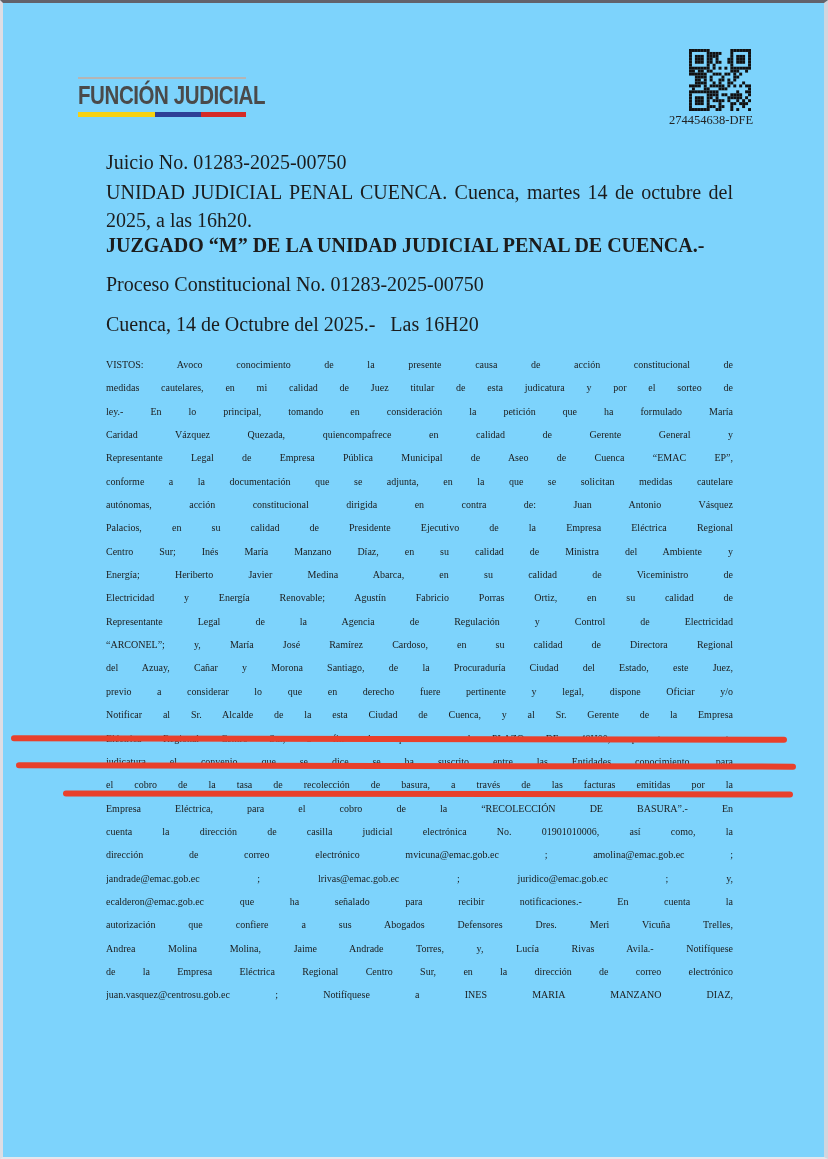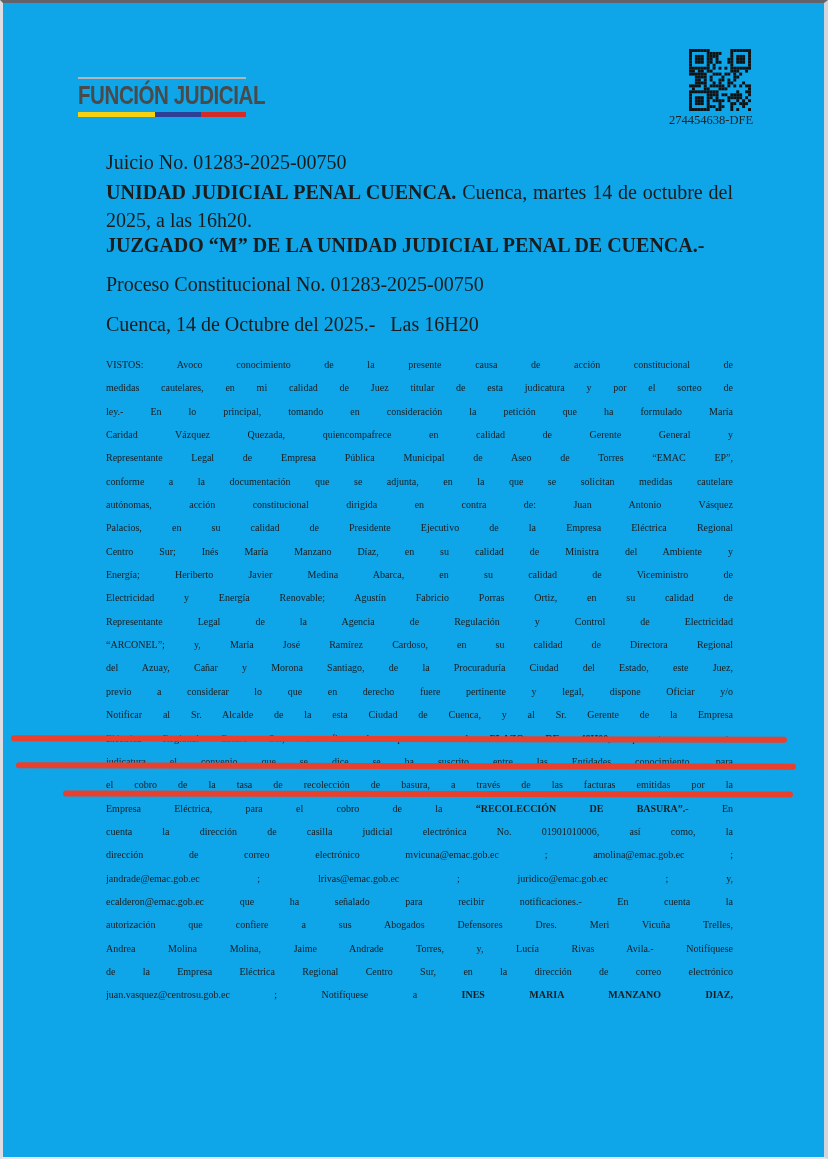--- a/index.html
+++ b/index.html
@@ -1,17 +1,17 @@
 <!DOCTYPE html>
 <html><head>
 <meta charset="utf-8">
 <style>
   html,body{margin:0;padding:0;background:#ffffff;}
   .page{
-    position:relative;width:828px;height:1159px;background:#0ea5e9;overflow:hidden;
+    position:relative;width:828px;height:1159px;background:#7dd3fc;overflow:hidden;
     box-sizing:border-box;
     border-top:3px solid #62626b;border-left:3px solid #dddde4;
     border-right:4px solid #d4d4dd;border-bottom:2px solid #e6e6ec;
     font-family:"Liberation Serif", serif;color:#1c1c1c;
   }
   
   .logo{position:absolute;left:75px;top:74px;width:168px;}
   .logo-topline{height:2px;background:#b5b5b5;margin-bottom:4px;}
   .logo-text{
     font-family:"Liberation Sans", sans-serif;font-weight:700;font-size:25px;line-height:1;
@@ -25,21 +25,21 @@
   .qr svg{width:62px;height:62px;display:block;}
   .qr-caption{position:absolute;left:666px;top:110px;width:104px;
     font-size:12.5px;color:#222;}
   
   .hline{position:absolute;left:103px;width:627px;font-size:20px;line-height:21px;}
   .juicio{top:149px;}
   .unidad{top:176px;line-height:27.5px;text-align:justify;}
   .juzgado{top:232px;font-weight:700;}
   .proceso{top:271px;}
   .fecha{top:311px;}
-  b{font-weight:700;}
+  b{font-weight:400;}
   
   .body-par{position:absolute;left:103px;top:350px;width:627px;}
   .body-line{
     height:23.35px;overflow:hidden;font-size:10px;line-height:23.35px;
     text-align:justify;text-align-last:justify;
   }
   
   .red-stroke{position:absolute;height:6px;border-radius:3px;}
   .red-stroke-1{left:8px;top:733px;width:776px;transform:rotate(0.12deg);}
   .red-stroke-2{left:13px;top:760px;width:780px;transform:rotate(0.10deg);}
@@ -306,21 +306,21 @@
 
   <div class="hline proceso">Proceso Constitucional No. 01283-2025-00750</div>
 
   <div class="hline fecha">Cuenca, 14 de Octubre del 2025.-&nbsp;&nbsp; Las 16H20</div>
 
   <div class="body-par">
       <div class="body-line"><span>VISTOS: Avoco conocimiento de la presente causa de acción constitucional de</span></div>
       <div class="body-line"><span>medidas cautelares, en mi calidad de Juez titular de esta judicatura y por el sorteo de</span></div>
       <div class="body-line"><span>ley.- En lo principal, tomando en consideración la petición que ha formulado María</span></div>
       <div class="body-line"><span>Caridad Vázquez Quezada, quiencompafrece en calidad de Gerente General y</span></div>
-      <div class="body-line"><span>Representante Legal de Empresa Pública Municipal de Aseo de Torres “EMAC EP”,</span></div>
+      <div class="body-line"><span>Representante Legal de Empresa Pública Municipal de Aseo de Cuenca “EMAC EP”,</span></div>
       <div class="body-line"><span>conforme a la documentación que se adjunta, en la que se solicitan medidas cautelare</span></div>
       <div class="body-line"><span>autónomas, acción constitucional dirigida en contra de: Juan Antonio Vásquez</span></div>
       <div class="body-line"><span>Palacios, en su calidad de Presidente Ejecutivo de la Empresa Eléctrica Regional</span></div>
       <div class="body-line"><span>Centro Sur; Inés María Manzano Díaz, en su calidad de Ministra del Ambiente y</span></div>
       <div class="body-line"><span>Energía; Heriberto Javier Medina Abarca, en su calidad de Viceministro de</span></div>
       <div class="body-line"><span>Electricidad y Energía Renovable; Agustín Fabricio Porras Ortiz, en su calidad de</span></div>
       <div class="body-line"><span>Representante Legal de la Agencia de Regulación y Control de Electricidad</span></div>
       <div class="body-line"><span>“ARCONEL”; y, María José Ramírez Cardoso, en su calidad de Directora Regional</span></div>
       <div class="body-line"><span>del Azuay, Cañar y Morona Santiago, de la Procuraduría Ciudad del Estado, este Juez,</span></div>
       <div class="body-line"><span>previo a considerar lo que en derecho fuere pertinente y legal, dispone Oficiar y/o</span></div>

